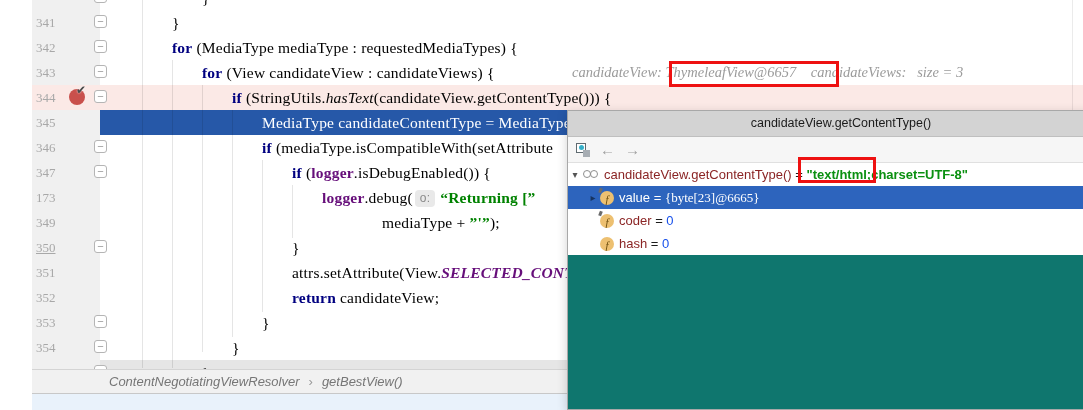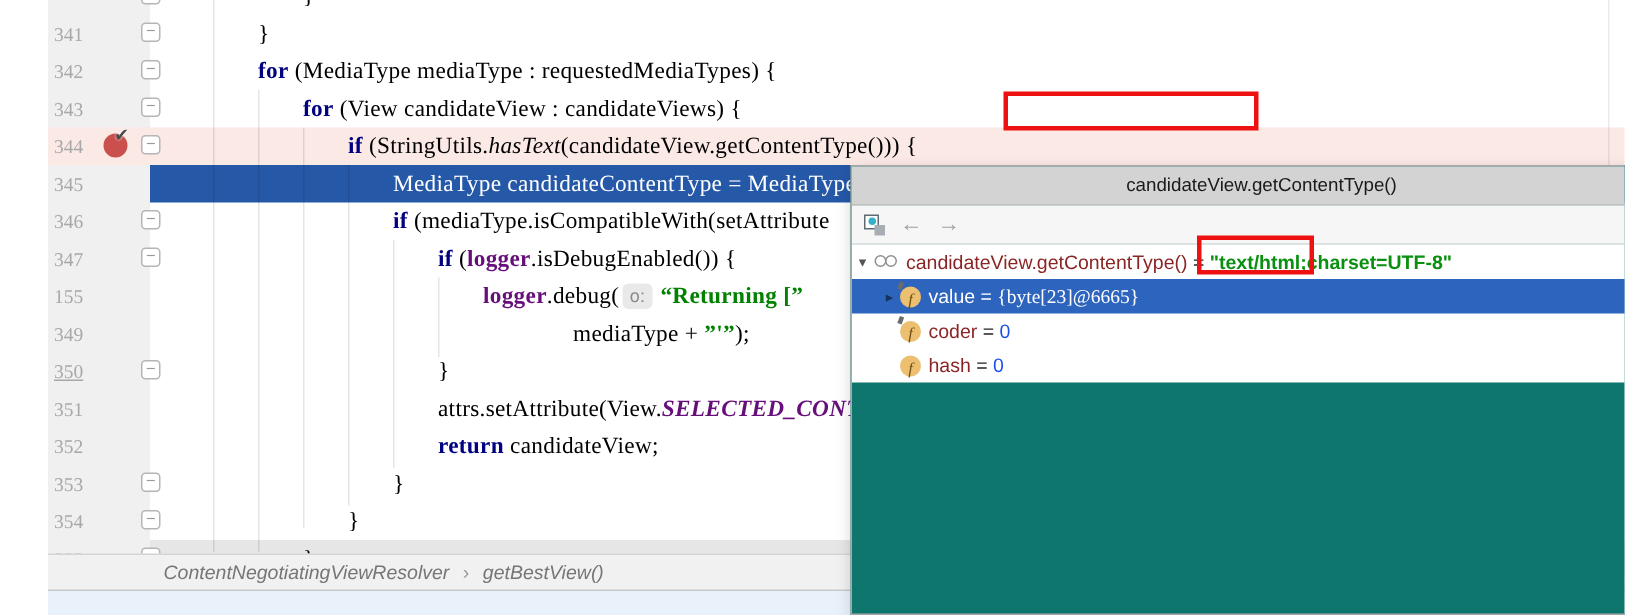--- a/index.html
+++ b/index.html
@@ -110,20 +110,21 @@
       </div>
       <div class="lnum" style="top: 35px;">342</div>
       <div class="fold" style="top: 40px;">−</div>
       <div class="code-row" style="top: 35px;">
         <div class="code-text" style="left: 140px;"><span class="seg-k">for</span><span class="seg-p"> (MediaType mediaType : requestedMediaTypes) {</span></div>
       </div>
       <div class="lnum" style="top: 60px;">343</div>
       <div class="fold" style="top: 65px;">−</div>
       <div class="code-row" style="top: 60px;">
         <div class="code-text" style="left: 170px;"><span class="seg-k">for</span><span class="seg-p"> (View candidateView : candidateViews) {</span></div>
+        <div class="hint" style="left: 540px;">candidateView: ThymeleafView@6657    candidateViews:   size = 3</div>
       </div>
       <div class="lnum" style="top: 85px;">344</div>
       <div class="bp" style="top: 89px;"></div>
       <div class="bp-check" style="top: 83px;">✔</div>
       <div class="fold" style="top: 90px;">−</div>
       <div class="code-row" style="top: 85px;">
         <div class="code-text" style="left: 200px;"><span class="seg-k">if</span><span class="seg-p"> (StringUtils.</span><span class="seg-it">hasText</span><span class="seg-p">(candidateView.getContentType())) {</span></div>
       </div>
       <div class="lnum" style="top: 110px;">345</div>
       <div class="code-row" style="top: 110px;">
@@ -132,21 +133,21 @@
       <div class="lnum" style="top: 135px;">346</div>
       <div class="fold" style="top: 140px;">−</div>
       <div class="code-row" style="top: 135px;">
         <div class="code-text" style="left: 230px;"><span class="seg-k">if</span><span class="seg-p"> (mediaType.isCompatibleWith(setAttribute</span></div>
       </div>
       <div class="lnum" style="top: 160px;">347</div>
       <div class="fold" style="top: 165px;">−</div>
       <div class="code-row" style="top: 160px;">
         <div class="code-text" style="left: 260px;"><span class="seg-k">if</span><span class="seg-p"> (</span><span class="seg-f">logger</span><span class="seg-p">.isDebugEnabled()) {</span></div>
       </div>
-      <div class="lnum" style="top: 185px;">155</div>
+      <div class="lnum" style="top: 185px;">173</div>
       <div class="code-row" style="top: 185px;">
         <div class="code-text" style="left: 290px;"><span class="seg-f">logger</span><span class="seg-p">.debug(</span><span class="seg-ph">o:</span><span class="seg-s">“Returning [”</span></div>
       </div>
       <div class="lnum" style="top: 210px;">349</div>
       <div class="code-row" style="top: 210px;">
         <div class="code-text" style="left: 350px;"><span class="seg-p">mediaType + </span><span class="seg-s">”'”</span><span class="seg-p">);</span></div>
       </div>
       <div class="lnum" style="top: 235px; text-decoration: underline;">350</div>
       <div class="fold" style="top: 240px;">−</div>
       <div class="code-row" style="top: 235px;">

